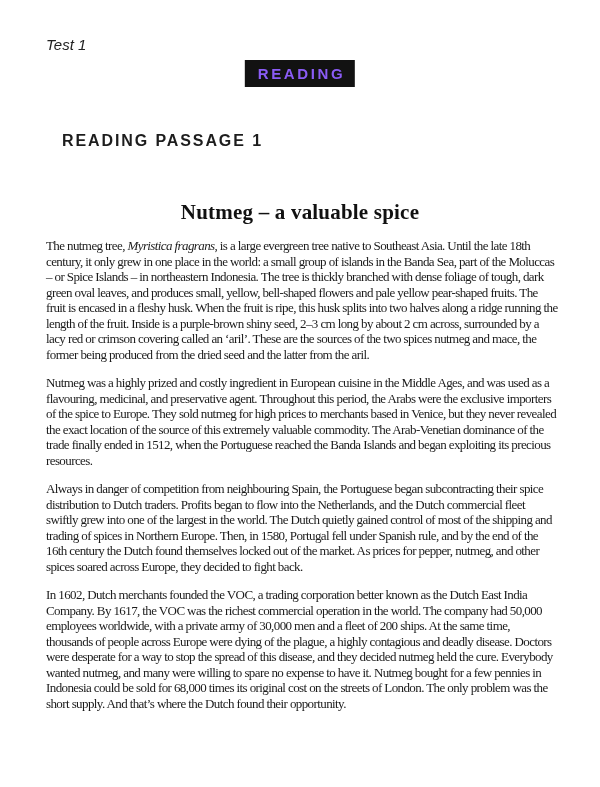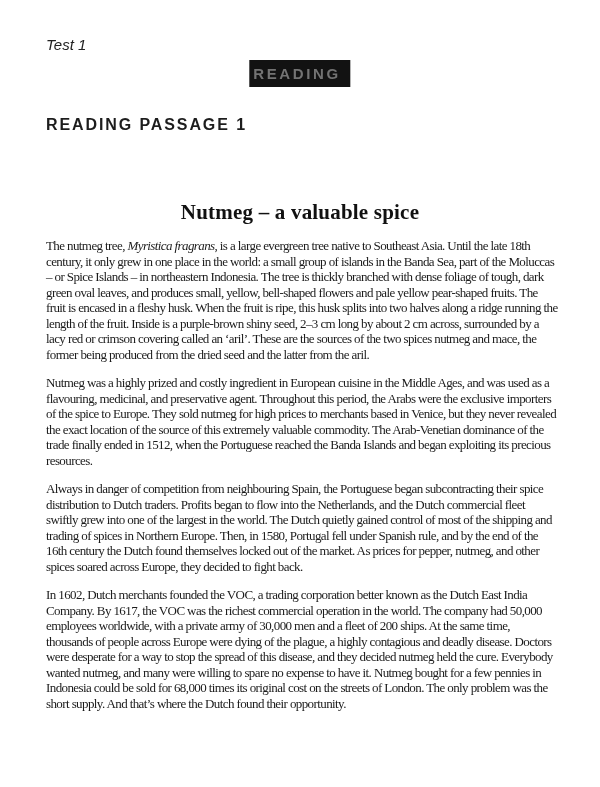--- a/index.html
+++ b/index.html
@@ -18,31 +18,31 @@
     top: 36px;
     font: italic 400 15px/18px "Liberation Sans", sans-serif;
     color: #222222;
   }
   .banner {
     position: absolute;
     top: 60px;
     left: 50%;
     transform: translateX(-50%);
     background: #121212;
-    color: #737373;
+    color: #8b5cf6;
     font: 700 15px/15px "Liberation Sans", sans-serif;
     letter-spacing: 2.6px;
-    padding: 6px 10px 6px 4px;
+    padding: 6px 10px 6px 13px;
     white-space: nowrap;
   }
   .passage-heading {
     position: absolute;
     left: 46px;
     top: 115px;
-    margin: 0;
+    margin: 16px;
     font: 700 16px/20px "Liberation Sans", sans-serif;
     letter-spacing: 1.9px;
     color: #1d1d1d;
     white-space: nowrap;
   }
   .instruction {
     position: absolute;
     left: 46px;
     top: 149px;
     width: 514px;

